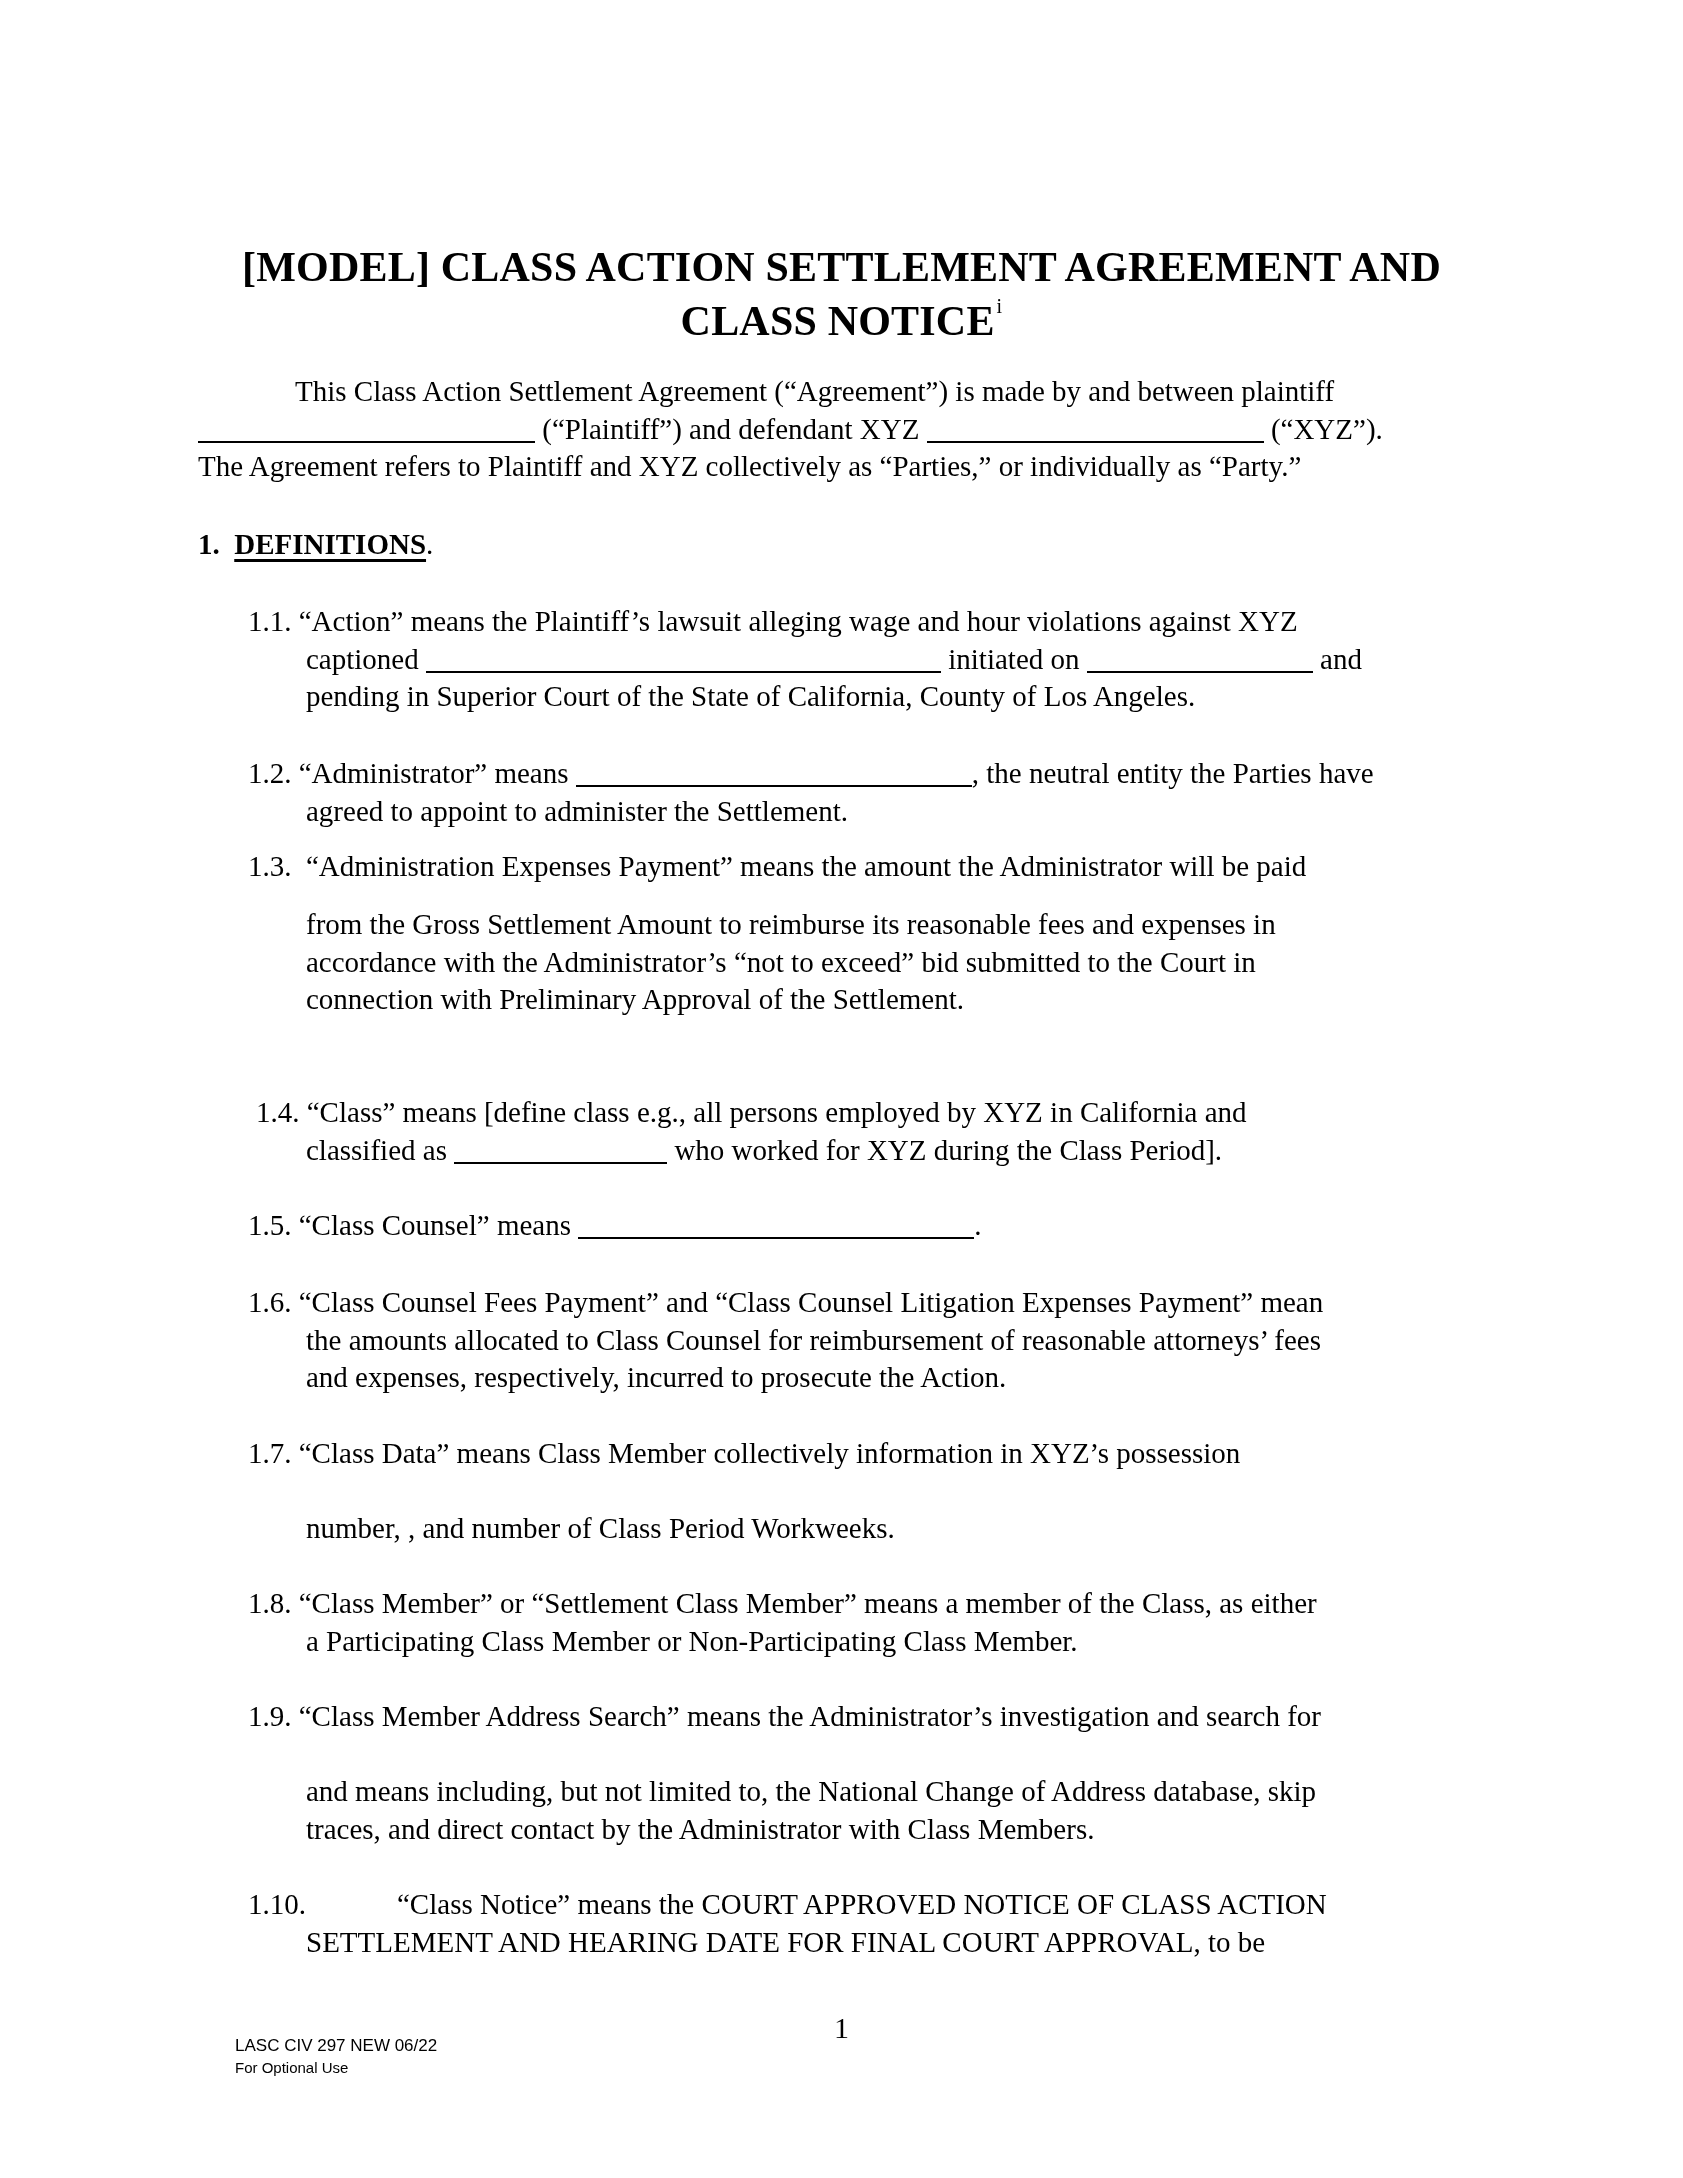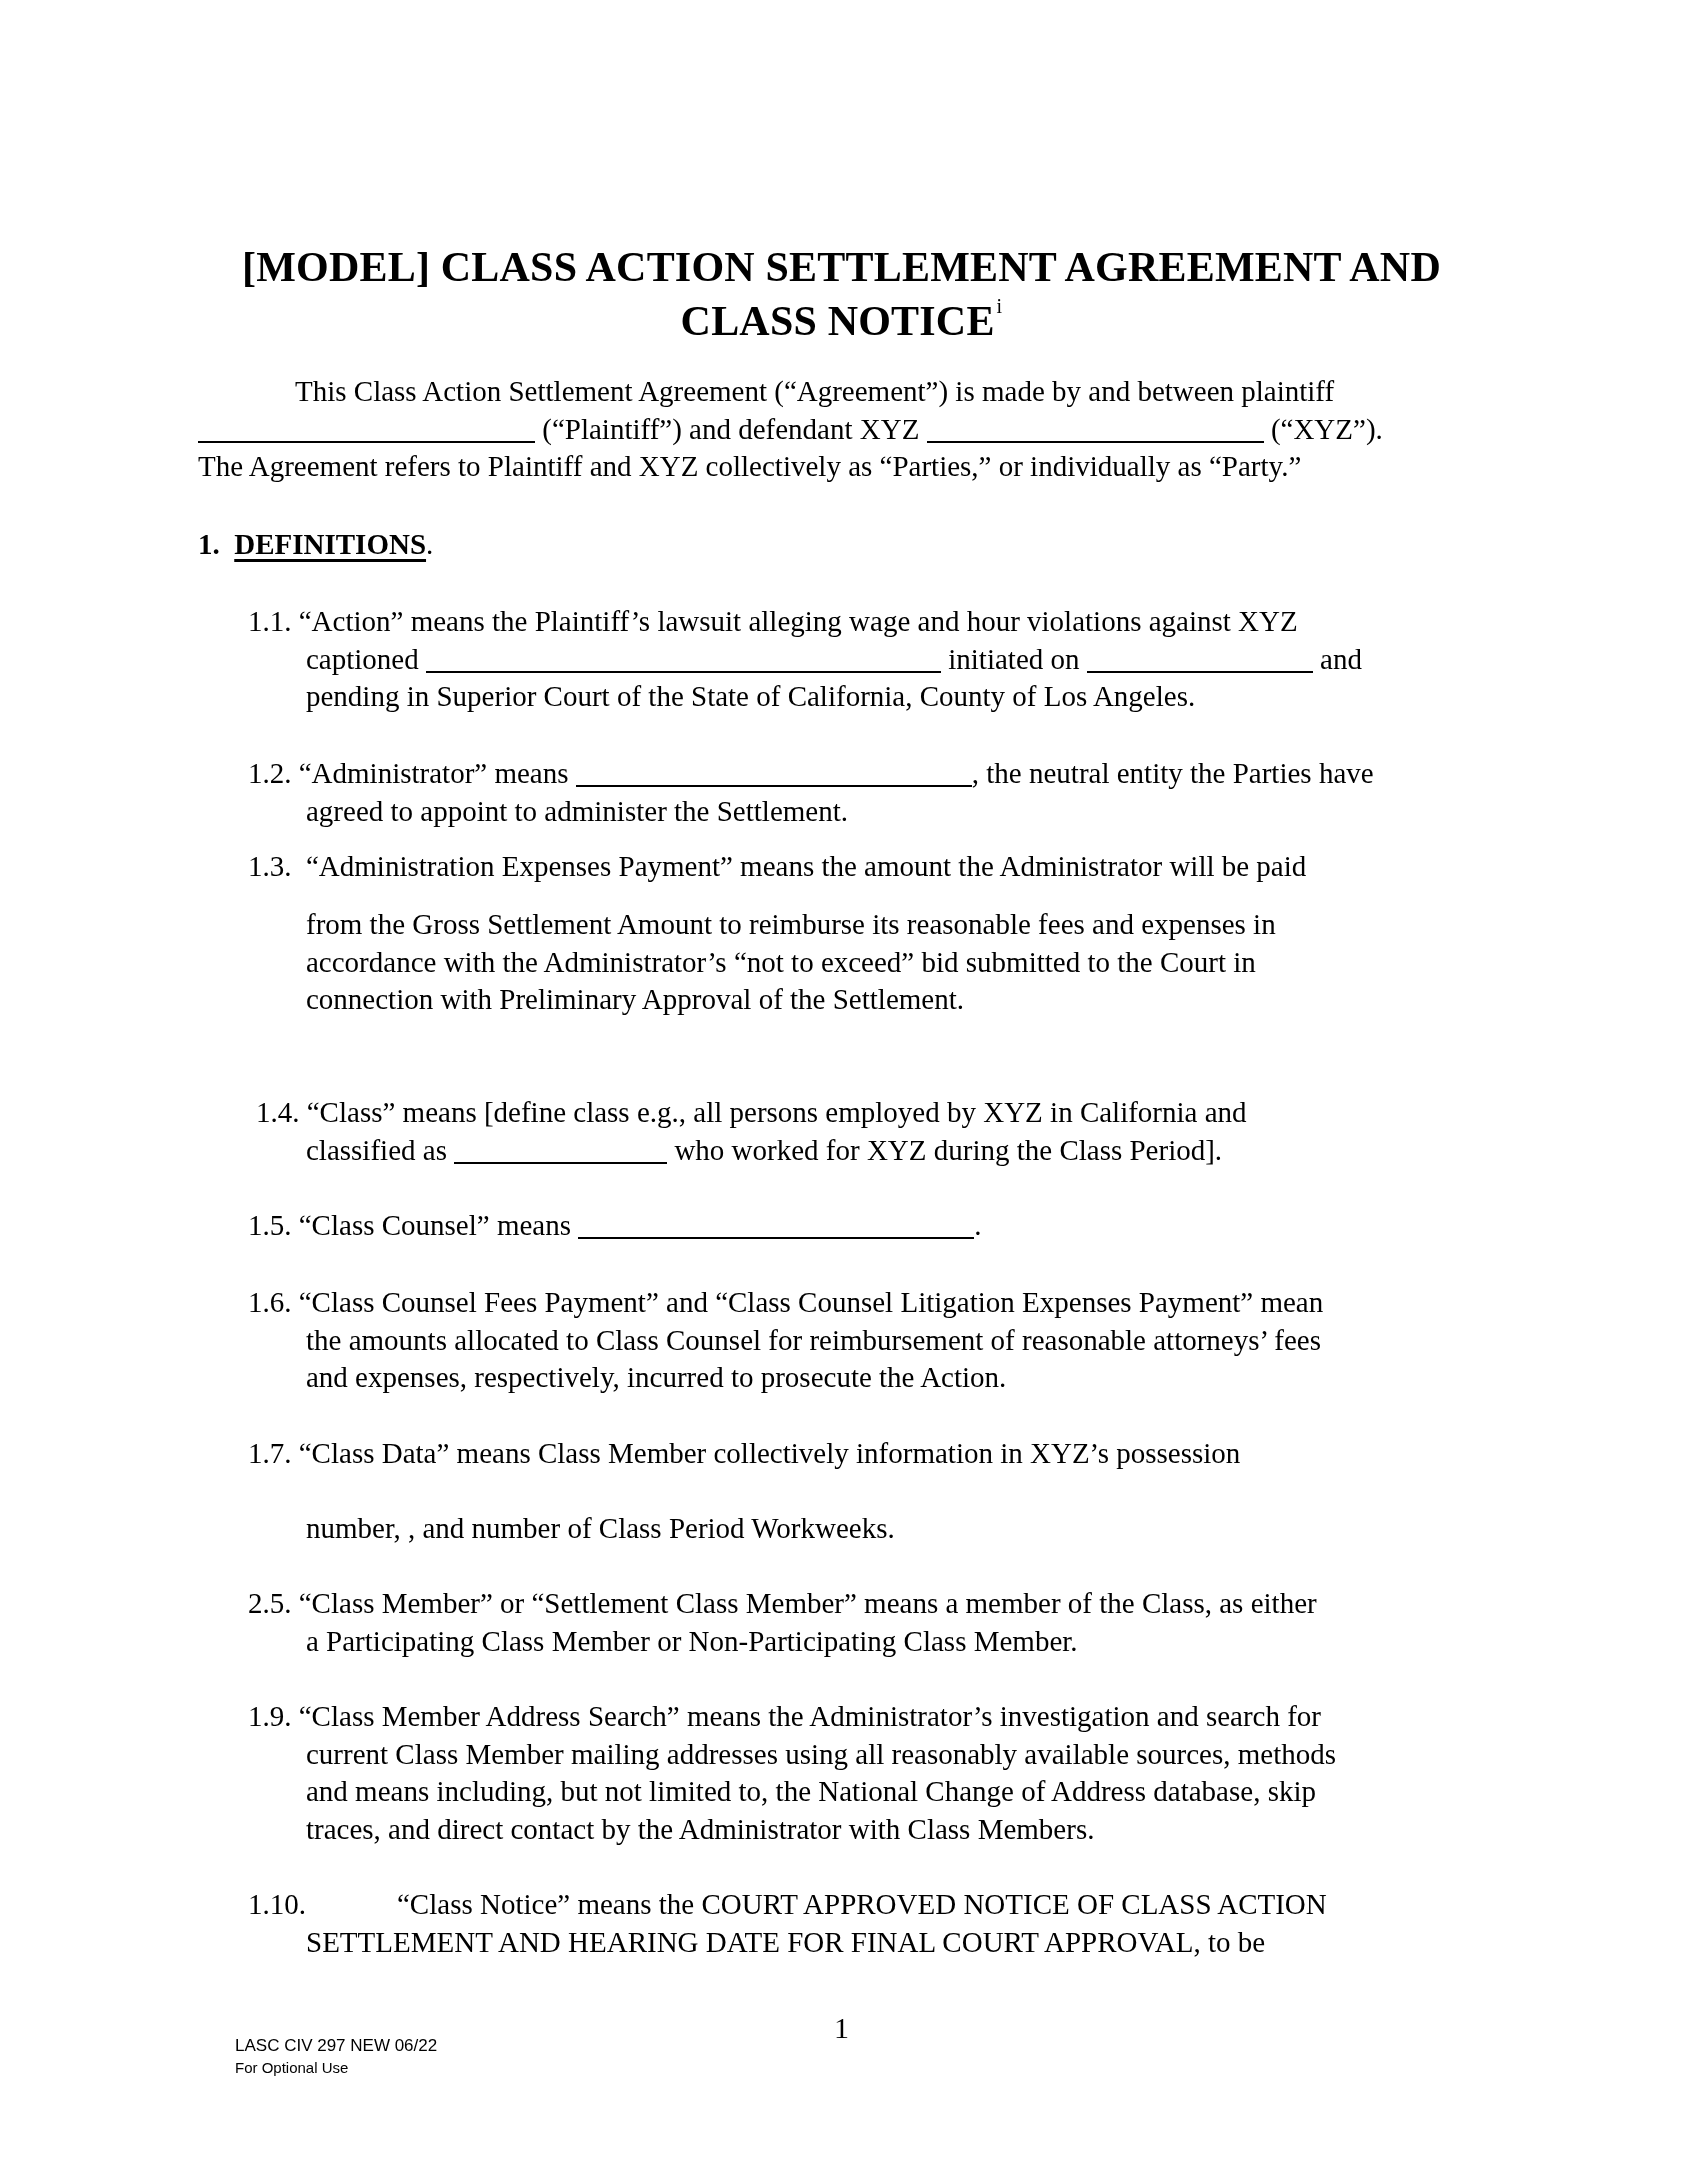--- a/index.html
+++ b/index.html
@@ -63,25 +63,24 @@
 
   <div class="line" style="left:248px; top:1206px;"><span>1.5.</span> <span>“Class Counsel” means</span> <span class="blank" style="width:396px;"></span><span>.</span></div>
 
   <div class="line" style="left:248px; top:1283px;"><span>1.6.</span> <span>“Class Counsel Fees Payment” and “Class Counsel Litigation Expenses Payment” mean</span></div>
   <div class="line" style="left:306px; top:1321px;">the amounts allocated to Class Counsel for reimbursement of reasonable attorneys’ fees</div>
   <div class="line" style="left:306px; top:1358px;">and expenses, respectively, incurred to prosecute the Action.</div>
 
   <div class="line" style="left:248px; top:1434px;"><span>1.7.</span> <span>“Class Data” means Class Member collectively information in XYZ’s possession</span></div>
   <div class="line" style="left:306px; top:1509px;">number, , and number of Class Period Workweeks.</div>
 
-  <div class="line" style="left:248px; top:1584px;"><span>2.5.</span> <span>“Class Member” or “Settlement Class Member” means a member of the Class, as either</span></div>
+  <div class="line" style="left:248px; top:1584px;"><span>1.8.</span> <span>“Class Member” or “Settlement Class Member” means a member of the Class, as either</span></div>
   <div class="line" style="left:306px; top:1622px;">a Participating Class Member or Non-Participating Class Member.</div>
 
   <div class="line" style="left:248px; top:1697px;"><span>1.9.</span> <span>“Class Member Address Search” means the Administrator’s investigation and search for</span></div>
-  <div class="line" style="left:306px; top:1735px;">current Class Member mailing addresses using all reasonably available sources, methods</div>
   <div class="line" style="left:306px; top:1772px;">and means including, but not limited to, the National Change of Address database, skip</div>
   <div class="line" style="left:306px; top:1810px;">traces, and direct contact by the Administrator with Class Members.</div>
 
   <div class="line" style="left:248px; top:1885px;"><span>1.10.</span><span style="display:inline-block; width:91px;"></span><span>“Class Notice” means the COURT APPROVED NOTICE OF CLASS ACTION</span></div>
   <div class="line" style="left:306px; top:1923px;">SETTLEMENT AND HEARING DATE FOR FINAL COURT APPROVAL, to be</div>
 
   <div class="pagenum" style="top:2010px;">1</div>
 
   <div class="footer" style="top:2035px;">
     <div class="f1">LASC CIV 297 NEW 06/22</div>

